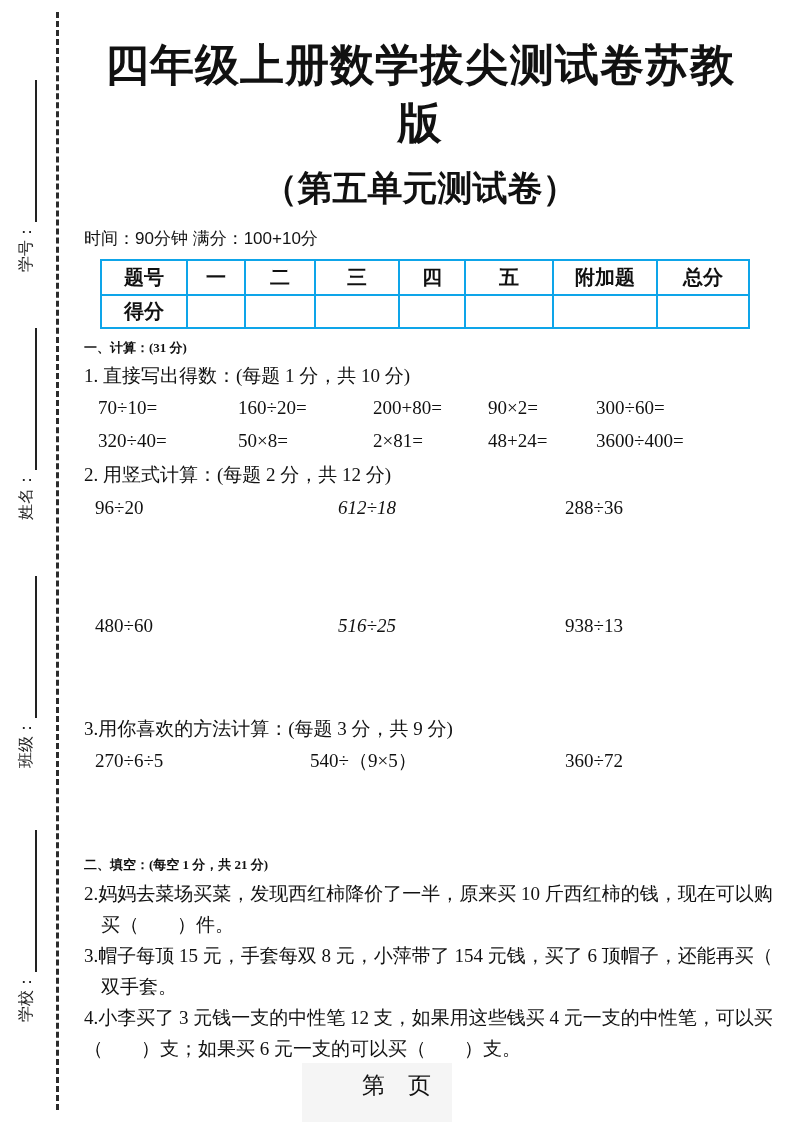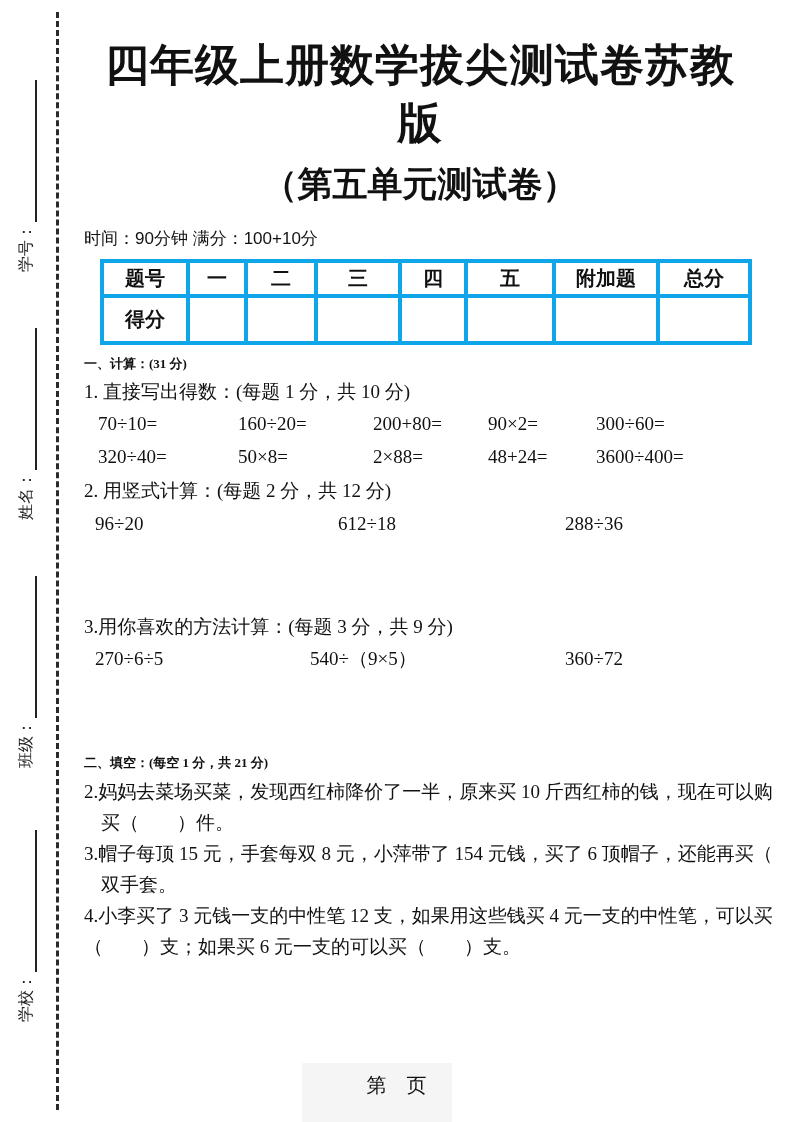--- a/index.html
+++ b/index.html
@@ -40,64 +40,64 @@
   .main { position: absolute; left: 84px; top: 0; width: 672px; margin-top: 16px; }
 
   .title {
     margin: 20px 0 0;
     font-family: "Liberation Sans", sans-serif;
     font-weight: bold; font-size: 44px; line-height: 58px;
     text-align: center; letter-spacing: 1px;
   }
   .subtitle {
     margin: 13px 0 0;
-    font-family: Liberation Mono, monospace;
+    font-family: Liberation Sans, sans-serif;
     font-weight: bold; font-size: 35px; line-height: 45px;
     text-align: center;
   }
   .meta {
     margin-top: 18px; padding-right: 8px;
     font-family: "Liberation Sans", sans-serif;
     font-size: 17px; line-height: 22px;
   }
 
   table.score {
     border-collapse: collapse; table-layout: fixed;
     margin: 9px 0 0 16px; width: 648px;
     border: 2px solid #000;
   }
   table.score td {
-    border: 4px solid #0ea5e9;
+    border: 2px solid #0ea5e9;
     text-align: center; vertical-align: middle;
     font-family: "Liberation Sans", sans-serif;
     font-weight: bold; font-size: 20px;
     padding: 0;
   }
   table.score tr.hrow td { height: 35px; }
-  table.score tr.srow td { height: 47px; }
+  table.score tr.srow td { height: 33px; }
 
   .sec-h { margin-top: 6px; font-size: 13px; font-weight: bold; line-height: 26px; }
   .q-label { font-size: 19px; line-height: 30px; }
   .prow { font-size: 19px; line-height: 33px; white-space: nowrap; padding-left: 14px; }
   .prow span { display: inline-block; }
   .c1 { width: 140px; } .c2 { width: 135px; } .c3 { width: 115px; } .c4 { width: 108px; }
   .prow-v { line-height: 36px; padding-left: 11px; }
-  .d1 { width: 243px; } .d2 { width: 227px; }
+  .d1 { width: 243px; } .d2 { width: 227px; font-style: italic; }
   .gap-v { margin-top: 82px; }
   .q3-label { margin-top: 70px; }
   .prow-m { line-height: 34px; padding-left: 11px; }
   .e1 { width: 215px; } .e2 { width: 255px; }
   .sec2-h { margin-top: 74px; }
   .fill-line { font-size: 19px; line-height: 31px; white-space: nowrap; }
   .indent { padding-left: 17px; }
 
   .wm-box { position: absolute; left: 302px; top: 1063px; width: 150px; height: 59px; background: #f5f5f5; }
   .footer {
     position: absolute; top: 1072px; left: 0; width: 100%;
-    text-align: center; font-size: 20px; line-height: 26px;
+    text-align: center; font-size: 23px; line-height: 26px;
     font-family: "Liberation Sans", sans-serif;
   }
 </style>
 </head>
 <body>
 
 <div class="page">
 
   <div class="seal-line"></div>
 
@@ -159,26 +159,29 @@
     </tbody>
       </table>
 
     <div class="sec-h">一、计算：(31 分)</div>
 
     <div class="q-label">1. 直接写出得数：(每题 1 分，共 10 分)</div>
     <div class="prow">
       <span class="c1">70÷10=</span><span class="c2">160÷20=</span><span class="c3">200+80=</span><span class="c4">90×2=</span><span>300÷60=</span>
     </div>
     <div class="prow">
-      <span class="c1">320÷40=</span><span class="c2">50×8=</span><span class="c3">2×88=</span><span class="c4">48+24=</span><span>3600÷400=</span>
+      <span class="c1">320÷40=</span><span class="c2">50×8=</span><span class="c3">2×81=</span><span class="c4">48+24=</span><span>3600÷400=</span>
     </div>
 
     <div class="q-label" style="margin-top:3px">2. 用竖式计算：(每题 2 分，共 12 分)</div>
     <div class="prow prow-v">
       <span class="d1">96÷20</span><span class="d2">612÷18</span><span>288÷36</span>
+    </div>
+    <div class="prow prow-v gap-v">
+      <span class="d1">480÷60</span><span class="d2">516÷25</span><span>938÷13</span>
     </div>
 
     <div class="q-label q3-label">3.用你喜欢的方法计算：(每题 3 分，共 9 分)</div>
     <div class="prow prow-m">
       <span class="e1">270÷6÷5</span><span class="e2">540÷（9×5）</span><span>360÷72</span>
     </div>
 
     <div class="sec-h sec2-h">二、填空：(每空 1 分，共 21 分)</div>
 
     <div class="fill-line">2.妈妈去菜场买菜，发现西红柿降价了一半，原来买 10 斤西红柿的钱，现在可以购</div>

